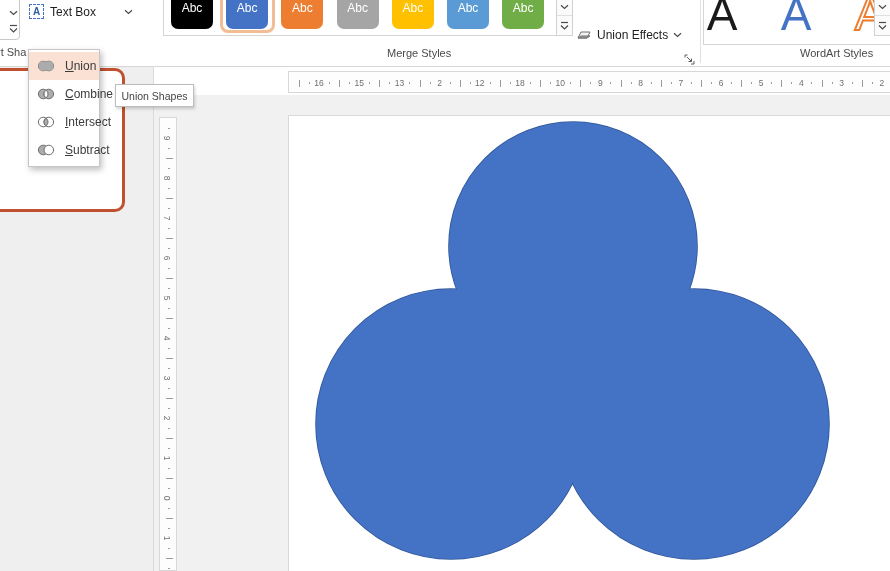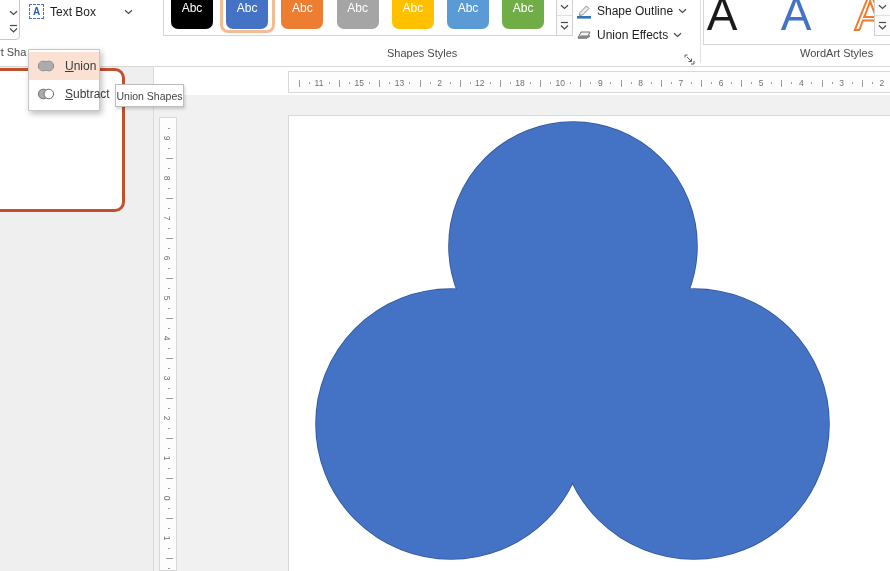--- a/index.html
+++ b/index.html
@@ -61,21 +61,21 @@
   .wa-outline{color:#FFFFFF;-webkit-text-stroke:2px #ED7D31;}
   
   #merge-menu{position:absolute;left:28px;top:49px;width:72px;background:#FFFFFF;
         border:1px solid #C6C6C6;box-shadow:2px 3px 6px rgba(0,0,0,0.25);
         box-sizing:border-box;padding:2px 0;z-index:30;}
   .menu-item{height:28px;display:flex;align-items:center;font-size:12px;color:#3B3B3B;}
   .menu-item .mi-icon{margin-left:8px;display:flex;}
   .menu-item .mi-label{margin-left:10px;}
   .menu-item.hl{background:#FAE1D4;}
   
-  #tooltip{position:absolute;left:115px;top:84px;width:69px;height:23px;background:#FFFFFF;
+  #tooltip{position:absolute;left:115px;top:84px;width:79px;height:23px;background:#FFFFFF;
         border:1px solid #BDBDBD;box-sizing:border-box;box-shadow:1px 2px 3px rgba(0,0,0,0.18);
         display:flex;align-items:center;justify-content:center;font-size:10.5px;color:#444;z-index:40;}
 </style>
 </head>
 <body>
 
 <div id="root">
 
   <div id="thumb-panel"></div>
   <div id="thumb-selected" style="border-color: rgb(192, 80, 46);"></div>
@@ -87,21 +87,21 @@
   <svg id="shape-svg" width="602" height="456">
       <circle cx="285" cy="131" r="124" fill="#4472C4" stroke="#2F5597" stroke-width="1.6"></circle>
       <circle cx="163" cy="309" r="135" fill="#4472C4" stroke="#2F5597" stroke-width="1.6"></circle>
       <circle cx="406" cy="309" r="135" fill="#4472C4" stroke="#2F5597" stroke-width="1.6"></circle>
       <circle cx="285" cy="131" r="124" fill="#4472C4"></circle>
       <circle cx="163" cy="309" r="135" fill="#4472C4"></circle>
       <circle cx="406" cy="309" r="135" fill="#4472C4"></circle>
     </svg>
 
   <div id="h-ruler" class="ruler">
-      <span class="num" style="left: 30px;">11</span>
+      <span class="num" style="left: 30px;">16</span>
       <div class="tick" style="left: 9.9px; top: 7.5px; width: 1px; height: 7px;"></div>
       <div class="tick" style="left: 19.95px; top: 10px; width: 1px; height: 2px;"></div>
       <div class="tick" style="left: 40.05px; top: 10px; width: 1px; height: 2px;"></div>
       <div class="tick" style="left: 50.1px; top: 7.5px; width: 1px; height: 7px;"></div>
       <div class="tick" style="left: 60.15px; top: 10px; width: 1px; height: 2px;"></div>
       <span class="num" style="left: 70.2px;">15</span>
       <div class="tick" style="left: 80.25px; top: 10px; width: 1px; height: 2px;"></div>
       <div class="tick" style="left: 90.3px; top: 7.5px; width: 1px; height: 7px;"></div>
       <div class="tick" style="left: 100.35px; top: 10px; width: 1px; height: 2px;"></div>
       <span class="num" style="left: 110.4px;">13</span>
@@ -247,36 +247,22 @@
             </svg></span>
         </div>
       <div class="sc-div"></div>
       <div class="sc-b" style="top:21px;">
           <span class="js-more"><svg width="9" height="10" viewBox="0 0 9 10">
               <path d="M1 1.5 H8" stroke="#4A4A4A" stroke-width="1.2"></path>
               <path d="M1 4.5 L4.5 8 L8 4.5" fill="none" stroke="#4A4A4A" stroke-width="1.2"></path>
             </svg></span>
         </div>
     </div>
-    <span class="grp-label" style="left:387px;top:47px;">Shapes Styles</span>
-
-    <div class="oe-row" style="top:1px;">
-      <span style="display:flex;">
-        <svg width="16" height="16" viewBox="0 0 16 16">
-            <path d="M4 9.5 L10.5 3 L13 5.5 L6.5 12 L3.5 12.5 Z" fill="#EDEDED" stroke="#8A8A8A" stroke-width="1"></path>
-            <rect x="1" y="13" width="14" height="2.6" fill="#2E75B6"></rect>
-          </svg>
-      </span>
-      <span class="rib-label">Shape Outline</span>
-      <span class="js-chevron" style="display:flex;">
-          <svg width="9" height="6" viewBox="0 0 9 6">
-            <path d="M1 1.2 L4.5 4.5 L8 1.2" fill="none" stroke="#4A4A4A" stroke-width="1.2"></path>
-          </svg>
-        </span>
-    </div>
+    <span class="grp-label" style="left:387px;top:47px;">Merge Styles</span>
+
     <div class="oe-row" style="top:25px;">
       <span style="display:flex;">
         <svg width="16" height="16" viewBox="0 0 16 16">
             <path d="M2 11 L5 5 H14 L11 11 Z" fill="#F2F2F2" stroke="#707070"></path>
             <path d="M2 11 L5 9 L14 9 L11 11 Z" fill="#9E9E9E" stroke="#707070"></path>
           </svg>
       </span>
       <span class="rib-label">Union Effects</span>
       <span class="js-chevron" style="display:flex;">
           <svg width="9" height="6" viewBox="0 0 9 6">
@@ -337,20 +323,66 @@
             <circle cx="6.2" cy="7" r="4.8" fill="#ACACAC"></circle>
             <circle cx="11.8" cy="7" r="4.8" fill="#ACACAC"></circle>
           </svg>
         </span>
         <span class="mi-label"><u>U</u>nion</span>
       </div>
       <div class="menu-item">
         <span class="mi-icon">
           <svg width="18" height="14" viewBox="0 0 18 14">
             <defs>
+              <clipPath id="a1">
+                <circle cx="6.2" cy="7" r="4.8"></circle>
+              </clipPath>
+              <clipPath id="b1">
+                <circle cx="11.8" cy="7" r="4.8"></circle>
+              </clipPath>
+            </defs>
+            <circle cx="6.2" cy="7" r="4.8" fill="#ACACAC" stroke="#6E6E6E" stroke-width="1"></circle>
+            <circle cx="11.8" cy="7" r="4.8" fill="#ACACAC" stroke="#6E6E6E" stroke-width="1"></circle>
+            <g clip-path="url(#a1)">
+              <circle cx="11.8" cy="7" r="4.8" fill="#FFFFFF" stroke="#6E6E6E" stroke-width="1"></circle>
+            </g>
+            <g clip-path="url(#b1)">
+              <circle cx="6.2" cy="7" r="4.8" fill="none" stroke="#6E6E6E"></circle>
+            </g>
+          </svg>
+        </span>
+        <span class="mi-label"><u>C</u>ombine</span>
+      </div>
+      <div class="menu-item">
+        <span class="mi-icon">
+          <svg width="18" height="14" viewBox="0 0 18 14">
+            <defs>
+              <clipPath id="a3">
+                <circle cx="6.2" cy="7" r="4.8"></circle>
+              </clipPath>
+              <clipPath id="b3">
+                <circle cx="11.8" cy="7" r="4.8"></circle>
+              </clipPath>
+            </defs>
+            <circle cx="6.2" cy="7" r="4.8" fill="#FFFFFF" stroke="#6E6E6E" stroke-width="1"></circle>
+            <circle cx="11.8" cy="7" r="4.8" fill="#FFFFFF" stroke="#6E6E6E" stroke-width="1"></circle>
+            <g clip-path="url(#a3)">
+              <circle cx="11.8" cy="7" r="4.8" fill="#ACACAC" stroke="#6E6E6E" stroke-width="1"></circle>
+            </g>
+            <g clip-path="url(#b3)">
+              <circle cx="6.2" cy="7" r="4.8" fill="none" stroke="#6E6E6E"></circle>
+            </g>
+          </svg>
+        </span>
+        <span class="mi-label"><u>I</u>ntersect</span>
+      </div>
+      <div class="menu-item">
+        <span class="mi-icon">
+          <svg width="18" height="14" viewBox="0 0 18 14">
+            <defs>
               <clipPath id="a4">
                 <circle cx="6.2" cy="7" r="4.8"></circle>
               </clipPath>
               <clipPath id="b4">
                 <circle cx="11.8" cy="7" r="4.8"></circle>
               </clipPath>
             </defs>
             <circle cx="6.2" cy="7" r="4.8" fill="#ACACAC" stroke="#6E6E6E" stroke-width="1"></circle>
             <circle cx="11.8" cy="7" r="4.8" fill="#FFFFFF" stroke="#6E6E6E" stroke-width="1"></circle>
           </svg>

